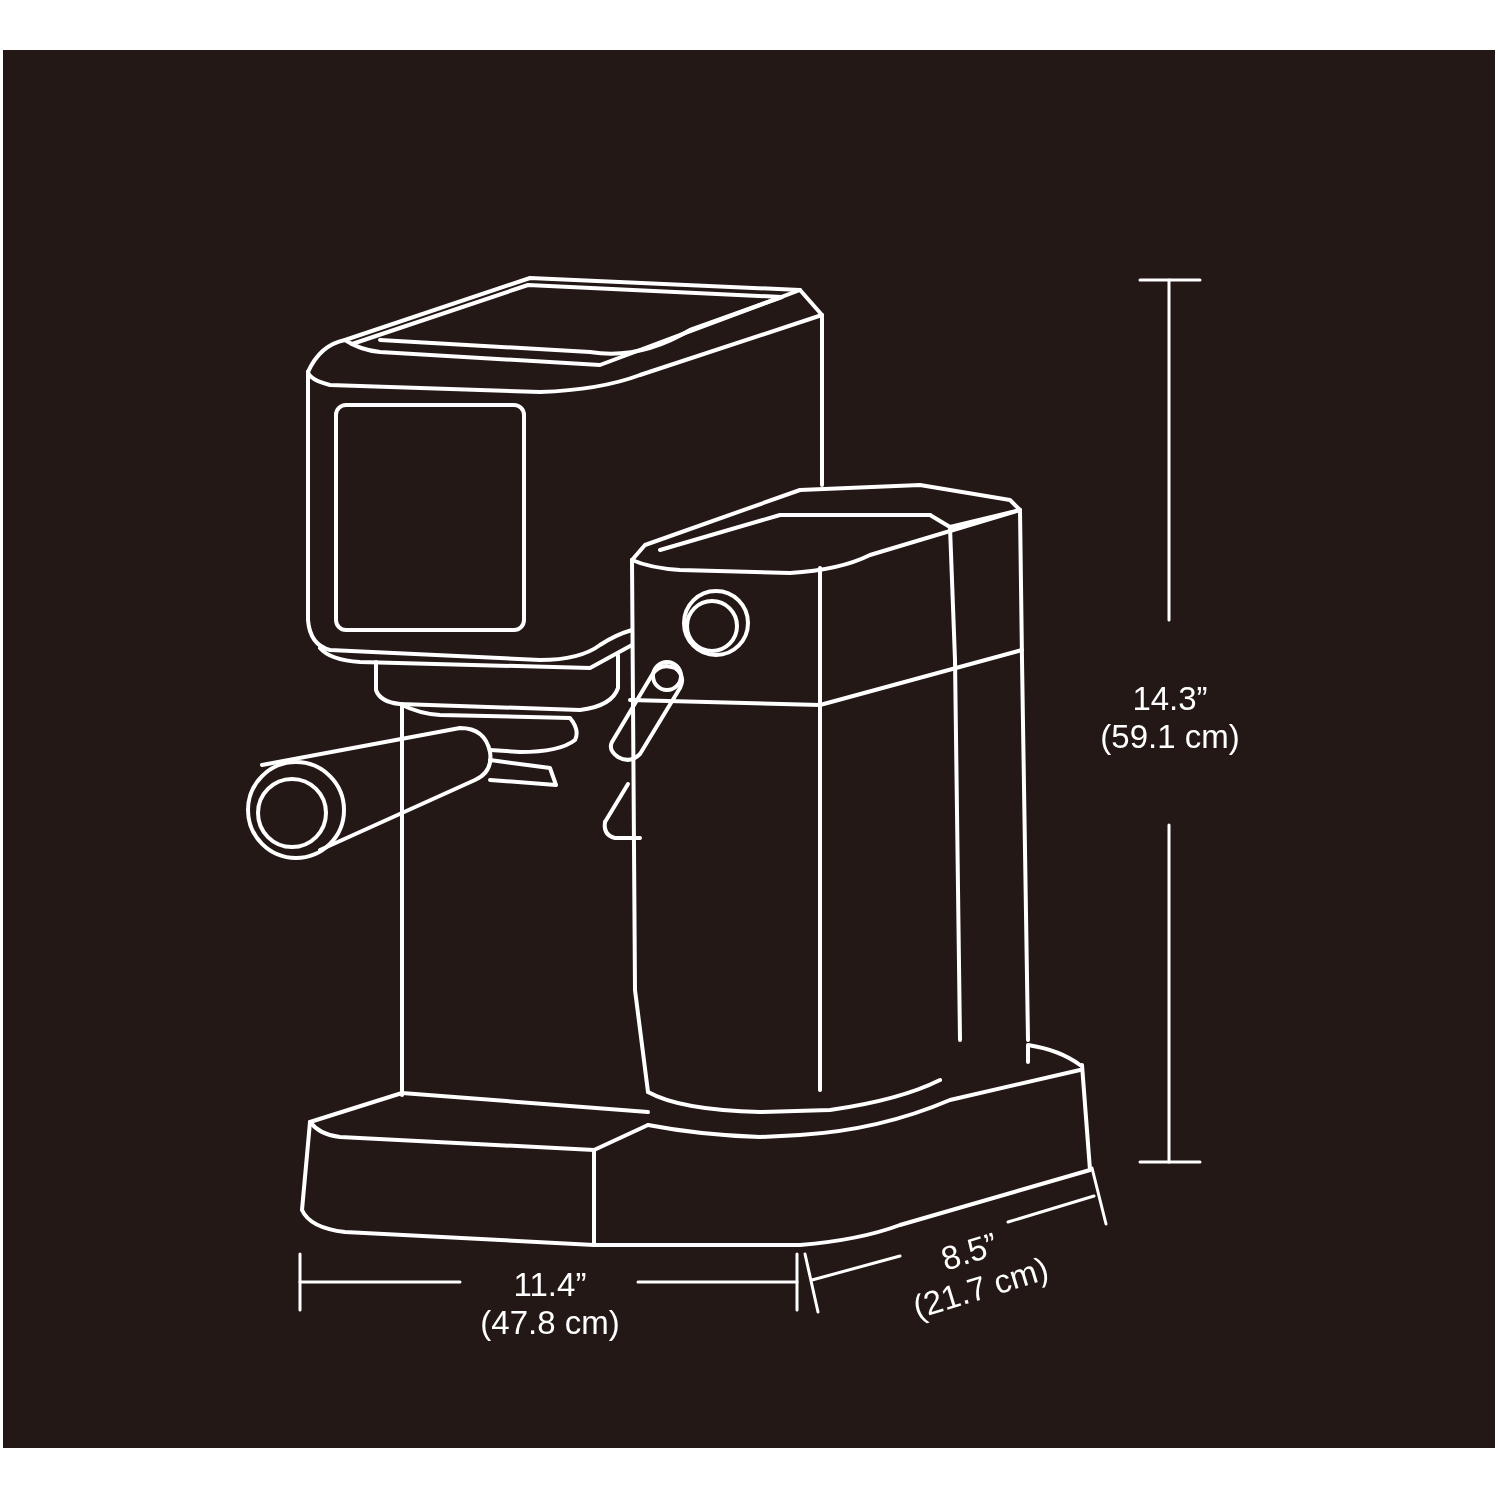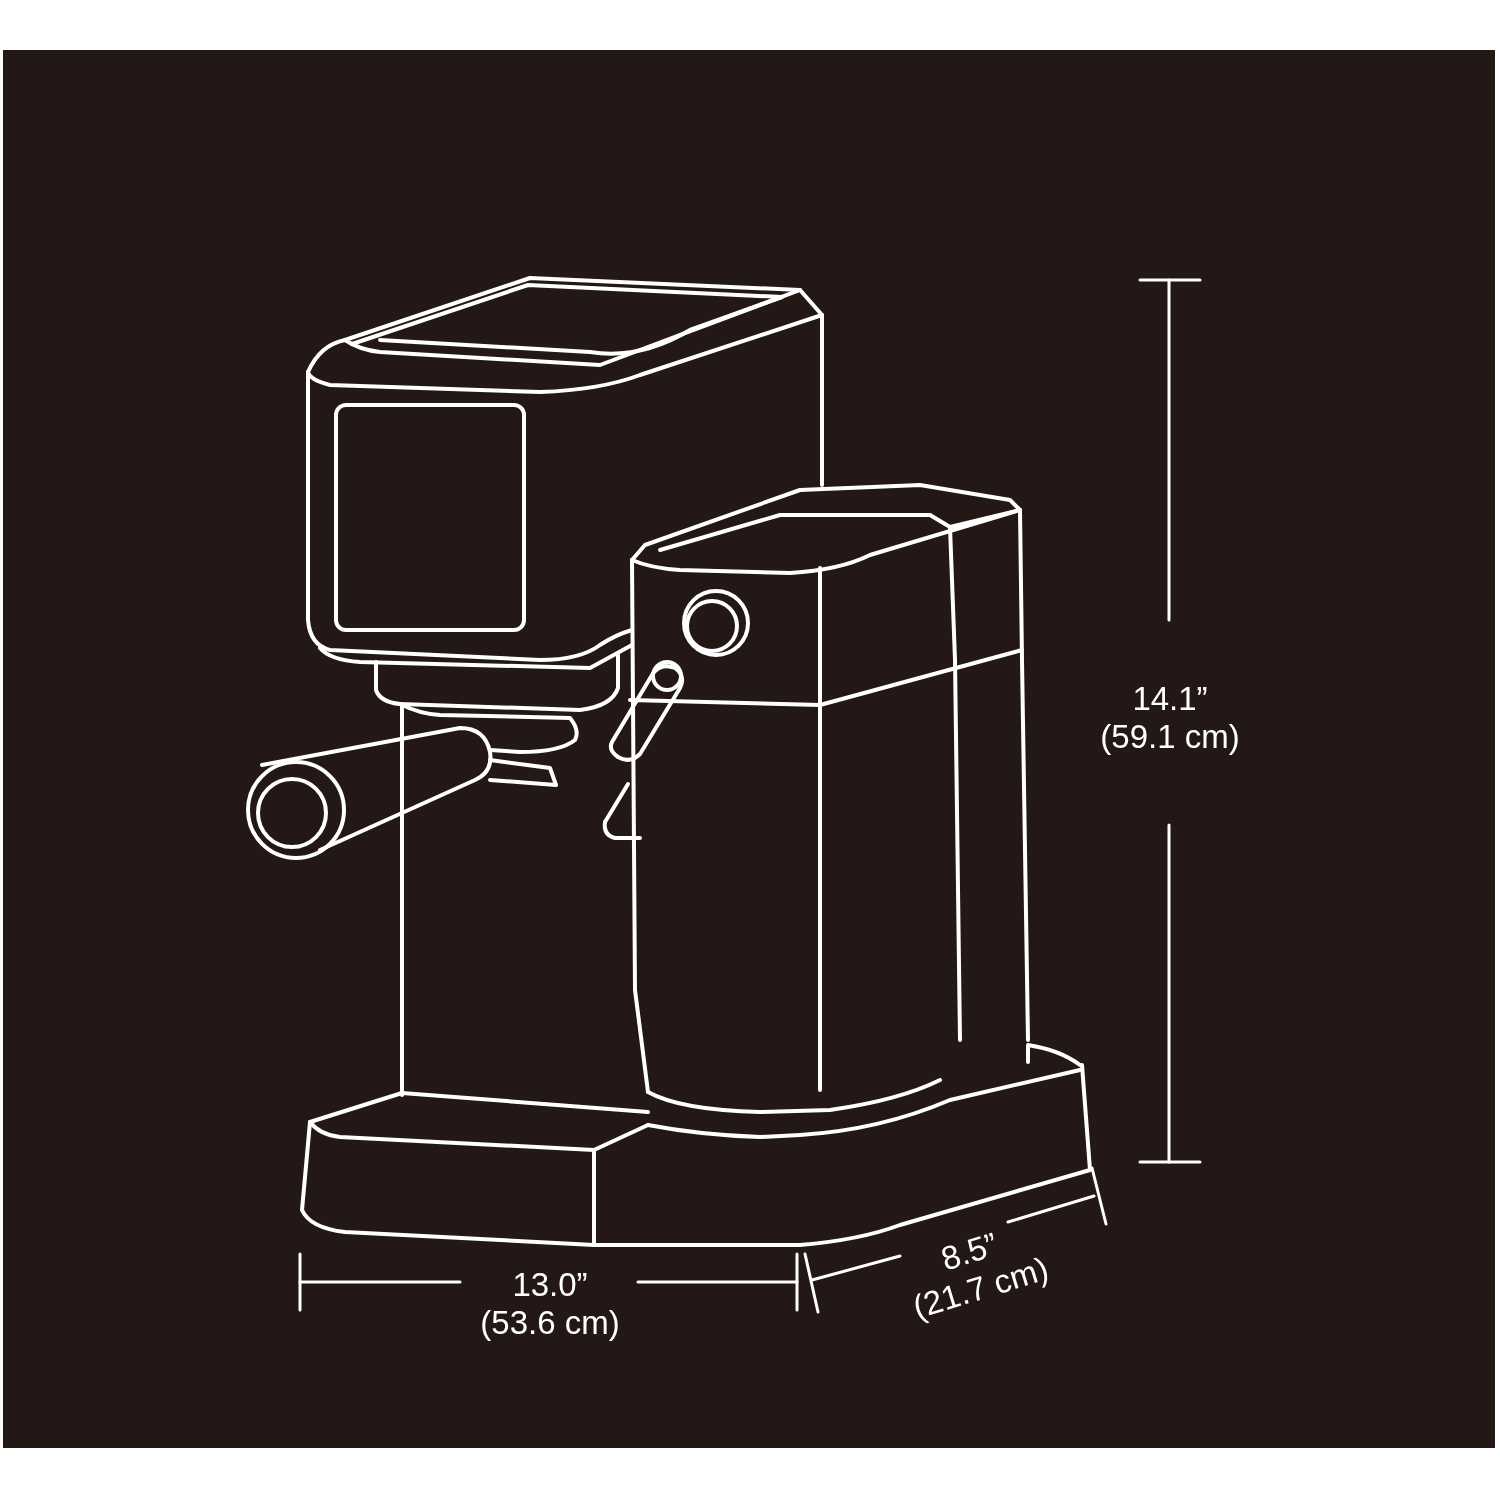--- a/index.html
+++ b/index.html
@@ -93,25 +93,25 @@
 
   <g stroke-width="3">
     <line x1="805" y1="1254" x2="818" y2="1312"></line>
     <line x1="812" y1="1280" x2="900" y2="1256"></line>
     <line x1="1008" y1="1222" x2="1094" y2="1196"></line>
     <line x1="1092" y1="1168" x2="1106" y2="1224"></line>
   </g>
 </svg>
 
 <div class="dim-label" id="height-label">
-  <span>14.1”</span>
+  <span>14.3”</span>
   <span>(59.1 cm)</span>
 </div>
 
 <div class="dim-label" id="width-label">
-  <span>13.0”</span>
-  <span>(53.6 cm)</span>
+  <span>11.4”</span>
+  <span>(47.8 cm)</span>
 </div>
 
 <div class="dim-label" id="depth-label">
   <span>8.5”</span>
   <span>(21.7 cm)</span>
 </div>
 
 </body></html>

